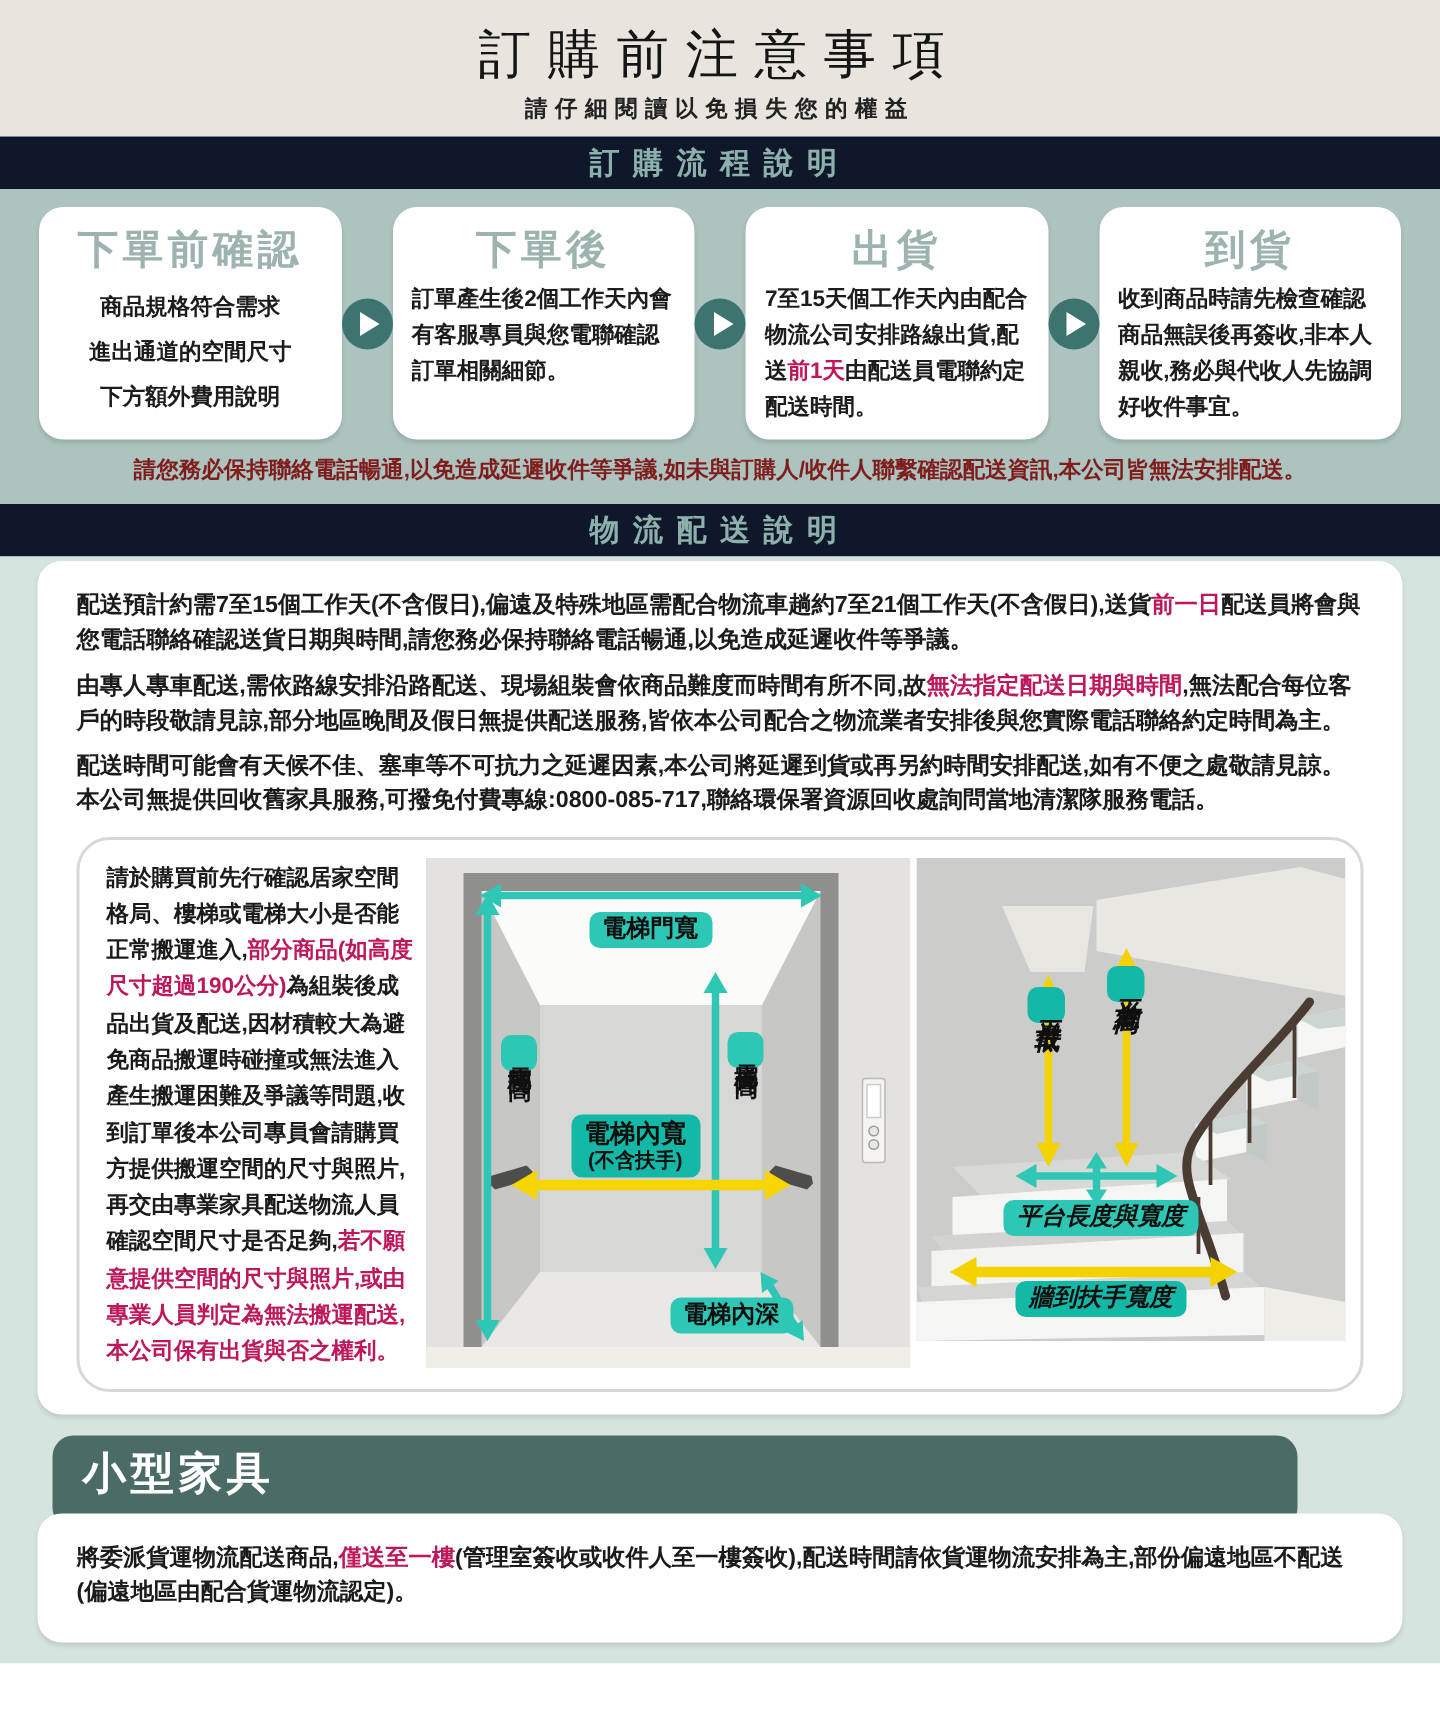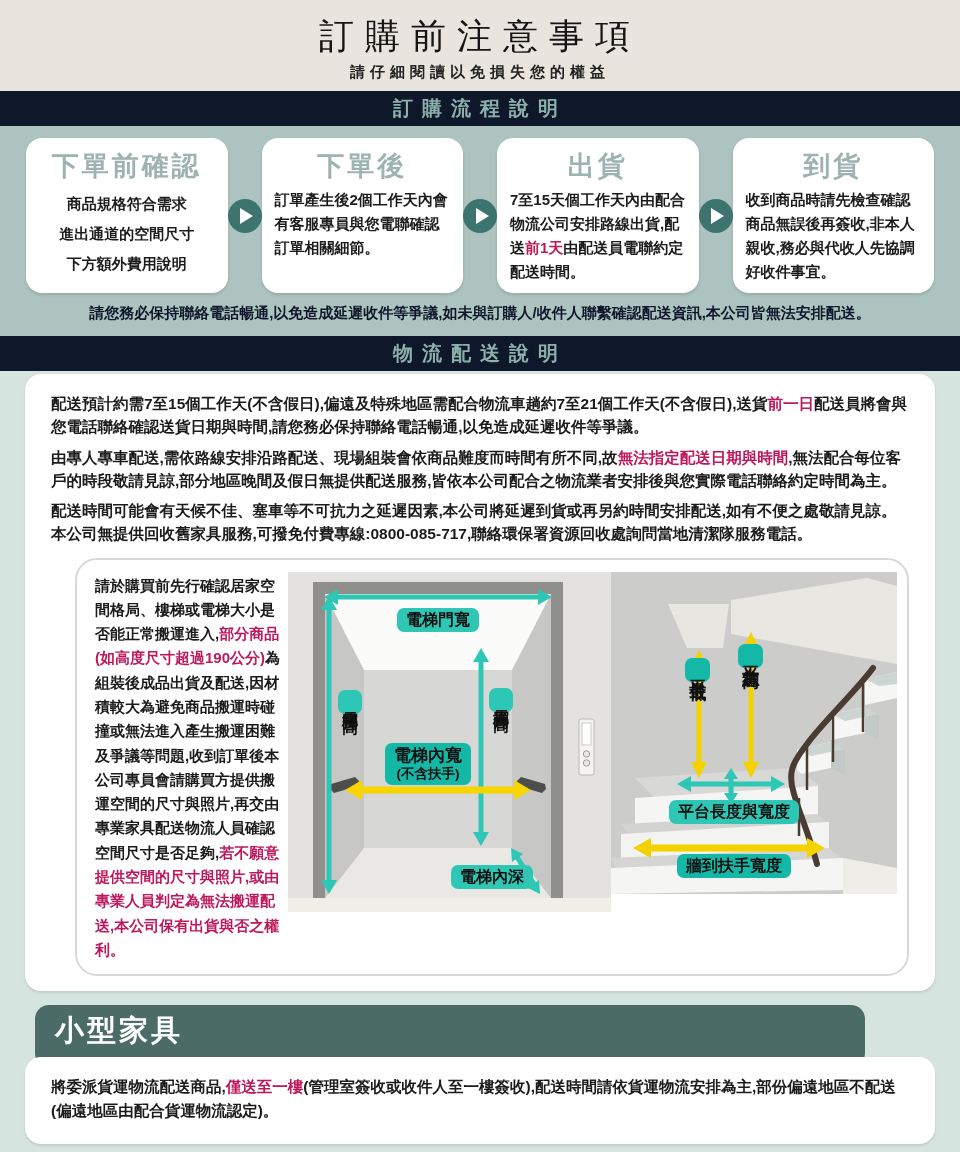--- a/index.html
+++ b/index.html
@@ -13,36 +13,36 @@
   .band-text{color:#8cb0ab;font-size:20px;font-weight:bold;letter-spacing:9px;}
   
   .steps{background:#adc3bf;padding:12px 26px 4px;}
   .steps-row{display:flex;align-items:stretch;}
   .step-card{flex:1;background:#fff;border-radius:16px;padding:8px 13px 8px;box-shadow:0 2px 3px rgba(0,0,0,.12);min-height:124px;}
   .step-arrow{flex:none;width:34px;height:34px;border-radius:50%;background:#3d7470;align-self:center;margin:0 0;z-index:2;display:flex;align-items:center;justify-content:center;position:relative;left:0;}
   .step-arrow .tri{width:0;height:0;border-left:13px solid #fff;border-top:8px solid transparent;border-bottom:8px solid transparent;margin-left:4px;}
   .step-title{text-align:center;color:#9cb3b0;font-size:27px;font-weight:bold;letter-spacing:3px;margin:2px 0 4px;}
   .step-lines div{text-align:center;font-size:15px;font-weight:bold;margin:11px 0;color:#1c1c1c;}
   .step-body{font-size:15px;font-weight:bold;line-height:1.6;color:#1c1c1c;}
-  .steps-warning{text-align:center;font-size:15px;font-weight:bold;padding:11px 0 9px;color:#0f172a;}
+  .steps-warning{text-align:center;font-size:15px;font-weight:bold;padding:11px 0 9px;color:#7f1d1d;}
   
   .logistics{background:#d5e4df;padding:13px 0 14px;}
   .furn-header{margin:0 95px 0 35px;background:#4b6c66;border-radius:14px;padding:6px 20px 16px;color:#fff;display:flex;align-items:baseline;gap:12px;position:relative;z-index:1;}
   .furn-title{font-size:29px;font-weight:bold;letter-spacing:3px;}
   .furn-includes{font-size:14.5px;font-weight:bold;}
   .content-box{margin:-10px 25px 0;background:#fff;border-radius:16px;padding:11px 26px 15px;position:relative;z-index:2;box-shadow:0 2px 3px rgba(0,0,0,.10);}
   .para{font-size:15.5px;font-weight:bold;line-height:1.5;color:#1b1b1b;margin:7px 0;}
   .red{color:#be185d;}
   .gap{height:14px;}
   
-  .diagram-box{border:2px solid #d8d8d8;border-radius:22px;margin-top:12px;padding:12px 10px;display:flex;justify-content:space-between;align-items:flex-start;margin-left:24px;}
+  .diagram-box{border:2px solid #d8d8d8;border-radius:22px;margin-top:12px;padding:12px 10px;display:flex;justify-content:space-between;align-items:flex-start;}
   .space-note{width:208px;font-size:15px;font-weight:bold;line-height:1.62;color:#1b1b1b;padding:2px 0 0 8px;}
   .figure{position:relative;flex:none;}
   .elevator{width:323px;height:271px;}
-  .staircase{width:286px;height:322px;}
+  .staircase{width:286px;height:322px;font-style:italic;}
   .figure svg{position:absolute;left:0;top:0;}
   .dlabel{position:absolute;background:#2ec7b5;color:#101010;font-weight:bold;font-size:16px;padding:2px 9px;border-radius:7px;white-space:nowrap;line-height:1.25;}
   .dlabel.yellow{background:#14b8a6;}
   .vlabel{writing-mode:vertical-rl;text-orientation:upright;padding:8px 2px;letter-spacing:2px;}
   .center-x{transform:translateX(-50%);}
   .dlabel .sub{font-size:13.5px;font-weight:bold;}
 </style>
 </head>
 <body>
 

